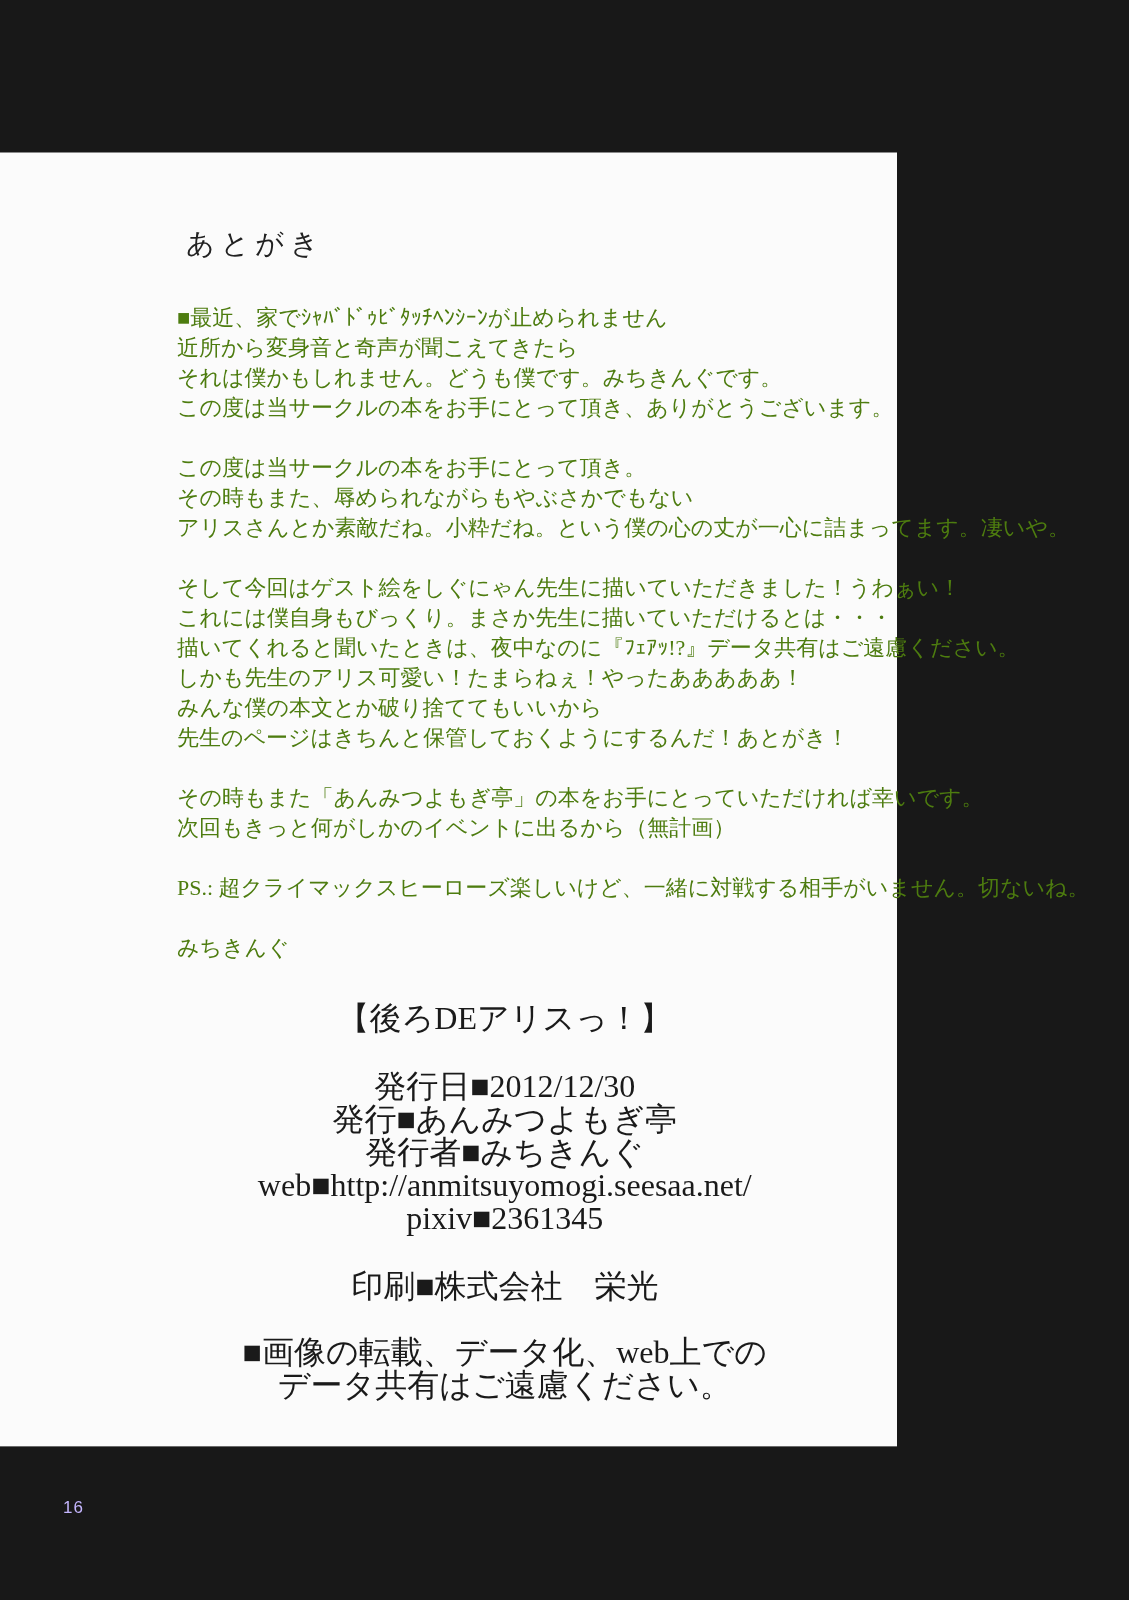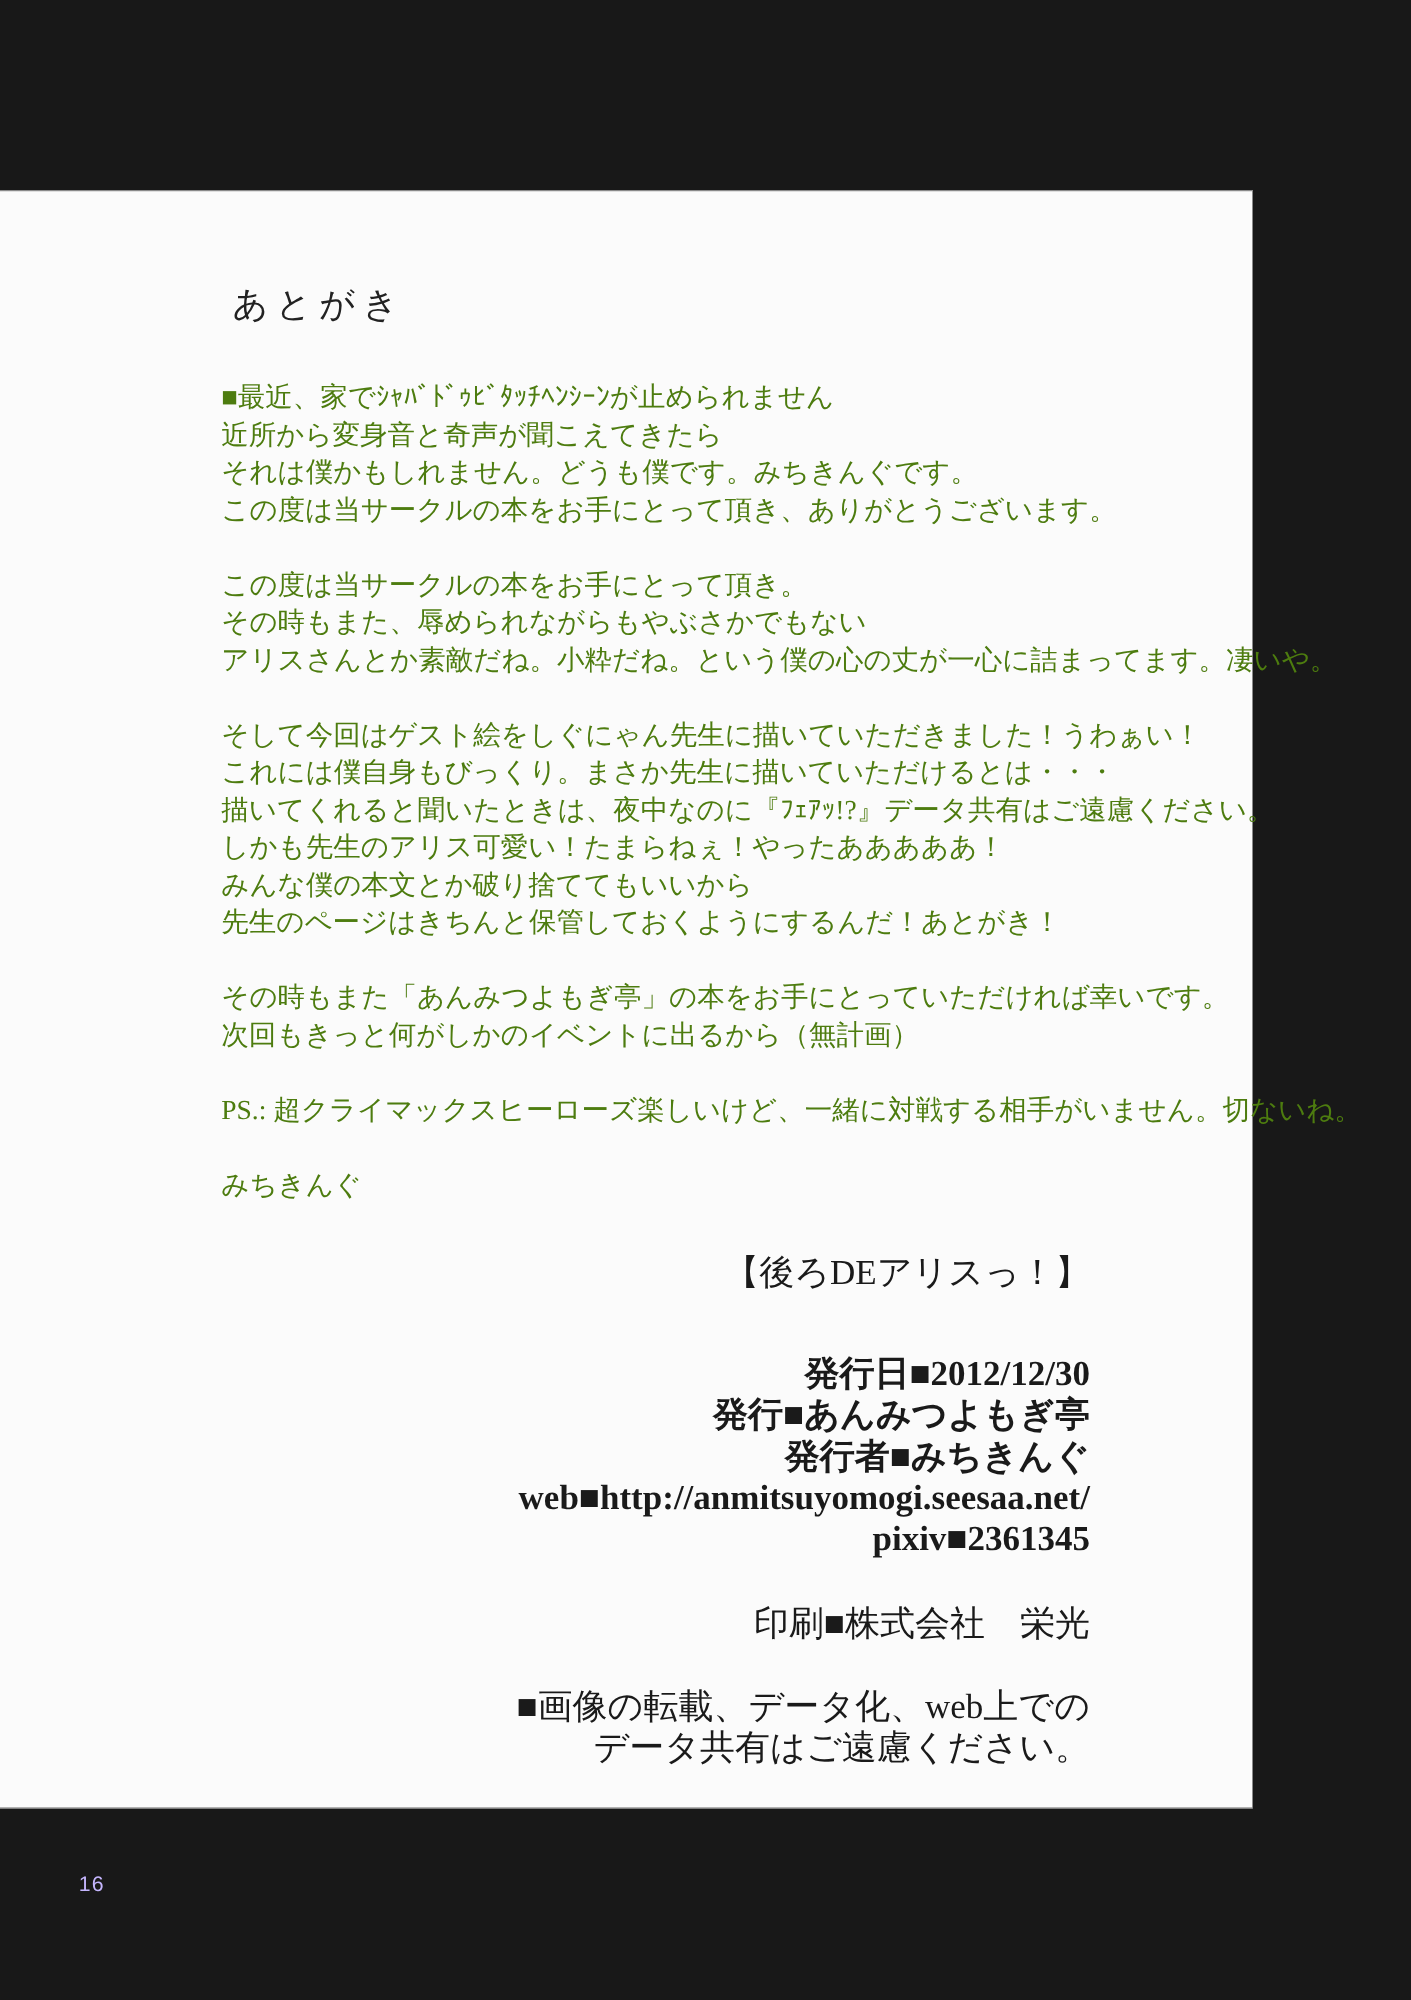--- a/index.html
+++ b/index.html
@@ -9,21 +9,21 @@
     width: 1129px;
     height: 1600px;
     background: #181818;
     overflow: hidden;
     font-family: "Liberation Serif", "DejaVu Serif", serif;
   }
   .sheet {
     position: absolute;
     top: 152px;
     left: 0;
-    width: 1002px;
+    width: 897px;
     height: 1295px;
     background: #fbfbfb;
     border-top: 1px solid #8a8a8a;
     border-bottom: 1px solid #6a6a6a;
     color: #1b1b1b;
   }
   .page-title {
     position: absolute;
     left: 186px;
     top: 72px;
@@ -40,27 +40,27 @@
     font-size: 22px;
     line-height: 30px;
     color: #4d7c0f;
   }
   .para { margin-bottom: 30px; }
   .line { white-space: nowrap; }
   .colophon {
     position: absolute;
     top: 849px;
     right: 130px;
-    text-align: right;
-    font-size: 28px;
+    text-align: center;
+    font-size: 32px;
     line-height: 33px;
     color: #1a1a1a;
   }
   .book-title { white-space: nowrap; }
-  .pub-block { margin-top: 48px; font-weight: bold; }
+  .pub-block { margin-top: 35px; }
   .printer-line { margin-top: 35px; white-space: nowrap; }
   .notice-block { margin-top: 33px; }
   .page-number {
     position: absolute;
     left: 63px;
     top: 1498px;
     font-family: "Liberation Sans", "DejaVu Sans", sans-serif;
     font-size: 17px;
     color: #c4b5fd;
     letter-spacing: 1px;

